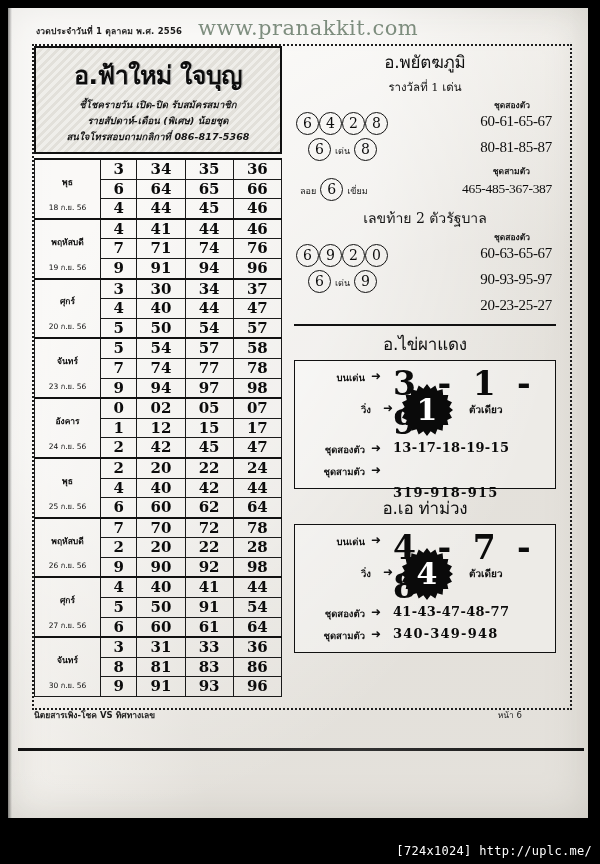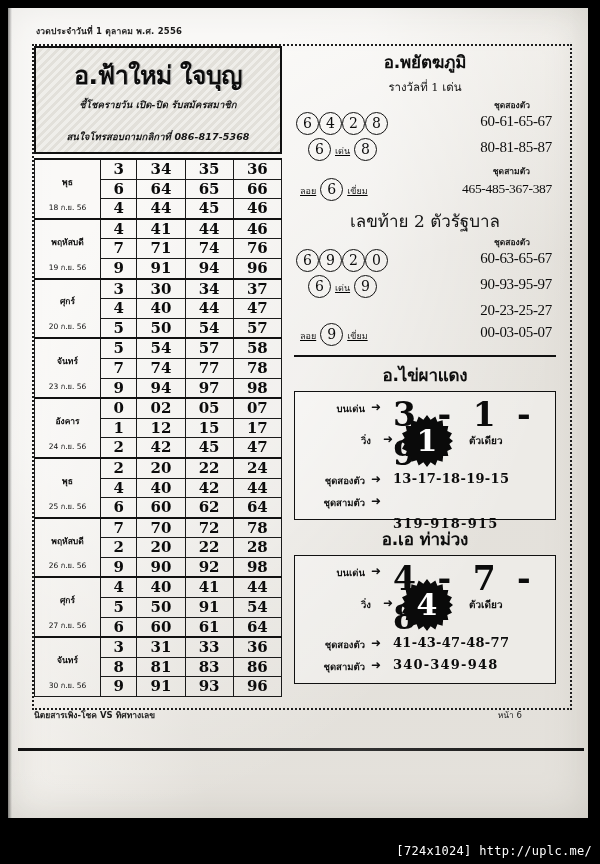--- a/index.html
+++ b/index.html
@@ -51,35 +51,35 @@
         display:block;margin-top:-14px;}
   td.daycell .dd{font-family:"DejaVu Sans",sans-serif;font-size:7.5px;
         display:block;position:absolute;left:0;right:0;bottom:5px;}
   td.single{width:36px;text-align:center;font-size:15px;font-weight:bold;height:18.6px;line-height:18.6px;}
   td.pair{width:48px;text-align:center;font-size:15px;font-weight:bold;height:18.6px;line-height:18.6px;}
   tr.grp-start td{border-top:2px solid #111;}
 
   
   .right{position:absolute;left:272px;top:32px;width:262px;}
 
-  .rtitle{text-align:center;font-size:17px;font-weight:bold;color:#0d0d0d;
+  .rtitle{text-align:center;font-size:17px;font-weight:normal;color:#0d0d0d;
           letter-spacing:-.2px;margin-top:2px;}
   .rsub{text-align:center;font-size:11.5px;color:#141414;margin-top:3px;
         font-family:"DejaVu Serif","Liberation Serif",serif;}
 
   .circ{display:inline-block;width:21px;height:21px;border:1.4px solid #121212;
         border-radius:50%;text-align:center;line-height:20px;font-size:14px;
         font-family:"DejaVu Serif","Liberation Serif",serif;color:#0c0c0c;vertical-align:middle;}
   .numrow{position:relative;height:26px;}
-  .numleft{position:absolute;left:2px;top:0;white-space:nowrap;text-decoration:underline;}
+  .numleft{position:absolute;left:2px;top:0;white-space:nowrap;}
   .numleft .lbl{font-size:9px;margin:0 4px;color:#131313;}
   .numright{position:absolute;right:4px;top:1px;font-size:15px;
         font-family:Liberation Serif, serif;color:#0c0c0c;letter-spacing:-.3px;}
   .setlabel{position:absolute;right:26px;font-size:8.5px;color:#161616;font-weight:bold;}
-  .midline{text-align:center;font-size:17px;color:#131313;margin:3px 0 1px;
+  .midline{text-align:center;font-size:14px;color:#131313;margin:3px 0 1px;
         font-family:"DejaVu Serif","Liberation Serif",serif;}
 
   hr.sep{border:0;border-top:2px solid #111;margin:6px 0 4px;}
 
   .tipbox{border:1.6px solid #111;padding:5px 6px 6px;margin-top:3px;background:rgba(255,255,255,.35);}
   .tipbox .trow{position:relative;height:22px;}
   .tipbox .tl{position:absolute;left:0;top:4px;font-size:9.5px;font-weight:bold;color:#121212;width:64px;text-align:right;}
   .tipbox .arr{position:absolute;left:70px;top:3px;font-size:12px;color:#111;}
   .tipbox .tv{position:absolute;left:92px;top:-2px;font-size:33px;font-weight:bold;
         font-family:"DejaVu Serif","Liberation Serif",serif;letter-spacing:5px;color:#0b0b0b;}
@@ -107,29 +107,31 @@
 </style>
 </head>
 <body>
 
 <div class="page">
   <div class="sheet">
     <div class="content">
 
       <div class="hdr">
         <div class="date">งวดประจำวันที่ 1 ตุลาคม พ.ศ. 2556</div>
+        <div class="wm">www.pranakkit.com</div>
       </div>
 
       <div class="frame"></div>
 
       <div class="left">
 
         <div class="adbox">
           <div class="title">อ.ฟ้าใหม่ ใจบุญ</div>
           <div class="ln l1">ชี้โชครายวัน เปิด-ปิด รับสมัครสมาชิก</div>
+          <div class="ln l2">รายสัปดาห์-เดือน (พิเศษ) น้อยชุด</div>
           <div class="ln l3">สนใจโทรสอบถามกลิกาที่ 086-817-5368</div>
         </div>
 
         <table class="grid">
           <tbody id="tbody">
               <tr class="grp-start">
                 <td class="daycell" rowspan="3">
                   <span class="dn">พุธ</span>
                   <span class="dd">18 ก.ย. 56</span>
                 </td>
@@ -381,26 +383,20 @@
           <div class="numleft" style="left:14px;">
             <span class="circ">6</span><span class="lbl">เด่น</span><span class="circ">9</span>
           </div>
           <div class="numright">90-93-95-97</div>
         </div>
 
         <div class="numrow" style="height:22px;">
           <div class="numright">20-23-25-27</div>
         </div>
 
-        <div class="numrow">
-          <div class="numleft">
-            <span class="lbl">ลอย</span><span class="circ">9</span><span class="lbl">เขี่ยม</span>
-          </div>
-          <div class="numright">00-03-05-07</div>
-        </div>
 
         <hr class="sep">
 
         <div class="rtitle">อ.ไข่ผาแดง</div>
         <div class="tipbox">
           <div class="trow">
             <span class="tl">บนเด่น</span>
             <span class="arr">➜</span>
             <span class="tv">3 - 1 - 9</span>
           </div>

